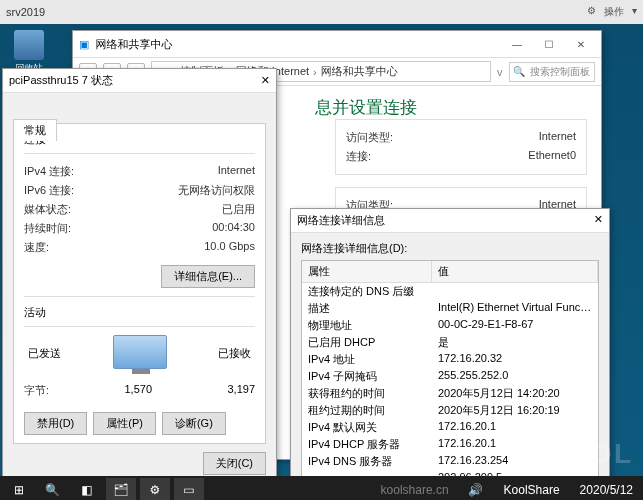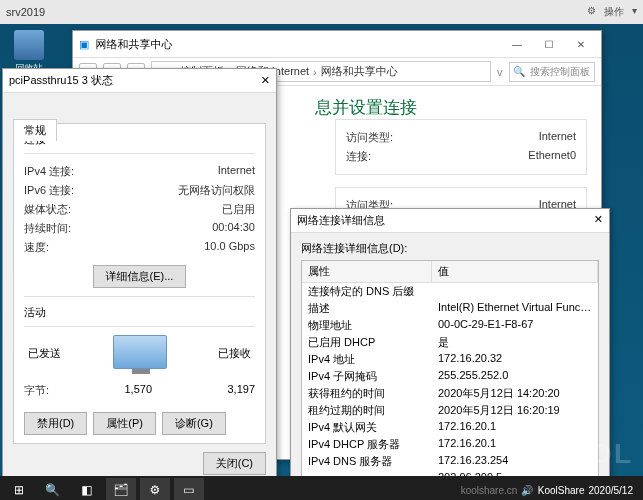--- a/index.html
+++ b/index.html
@@ -43,21 +43,21 @@
   .proplist { border: 1px solid #bbb; background:#fff; font-size:11px; }
   .proplist .hdr2 { display:flex; background:#f5f5f5; border-bottom:1px solid #ddd; }
   .proplist .hdr2 div { padding: 3px 6px; border-right:1px solid #ddd; }
   .proplist .row { display:flex; }
   .proplist .row div { padding: 1px 6px; white-space: nowrap; overflow: hidden; text-overflow: ellipsis; }
   .col1 { width: 130px; }
   .col2 { flex:1; }
   .taskbar { position:absolute; bottom:0; left:0; right:0; height:28px; background:#1f1f1f; display:flex; align-items:center; padding:0 4px; gap:4px; }
   .tb-item { width:30px; height:24px; display:flex; align-items:center; justify-content:center; color:#fff; font-size:12px; }
   .tb-item.active { background:#3a3a3a; }
-  .tray { margin-left:auto; display:flex; align-items:center; gap:4px; color:#fff; font-size:10px; padding-right:6px; }
+  .tray { margin-left:auto; display:flex; align-items:center; gap:20px; color:#fff; font-size:12px; padding-right:6px; }
   .watermark { position:absolute; right:10px; bottom:34px; color:rgba(255,255,255,.2); font-size:28px; font-weight:700; letter-spacing:2px; }
 </style>
 </head>
 <body>
 
 <div class="outer-title">
   <span>srv2019</span>
   <span class="outer-right">
     <span>⚙</span>
     <span>操作</span>
@@ -137,21 +137,21 @@
                 <span class="v link">pciPassthru15 2</span>
               </div>
           </div>
         </div>
       </div>
     </div>
   </div>
 
   <div class="window dlg" style="top:44px;left:2px;width:275px;height:414px">
     <div class="hdr">
-      <span>pciPassthru15 3 状态</span>
+      <span>pciPassthru15 7 状态</span>
       <span>✕</span>
     </div>
     <div class="body">
       <span class="tab">常规</span>
       <div class="panel">
         <div class="section-title">连接</div>
         <hr class="hr">
         <div id="status-rows1">
             <div class="kv">
               <span class="k">IPv4 连接:</span>
@@ -167,21 +167,21 @@
             </div>
             <div class="kv">
               <span class="k">持续时间:</span>
               <span class="v">00:04:30</span>
             </div>
             <div class="kv">
               <span class="k">速度:</span>
               <span class="v">10.0 Gbps</span>
             </div>
           </div>
-        <div style="text-align:center;margin:8px 0">
+        <div style="text-align:right;margin:8px 0">
           <span class="btn">详细信息(E)...</span>
         </div>
         <hr class="hr">
         <div class="section-title">活动</div>
         <hr class="hr">
         <div class="activity" style="padding:0 4px">
           <span>已发送</span>
           <span style="flex:0 0 auto"><span class="comp-icon" style="display:inline-block"></span></span>
           <span>已接收</span>
         </div>

